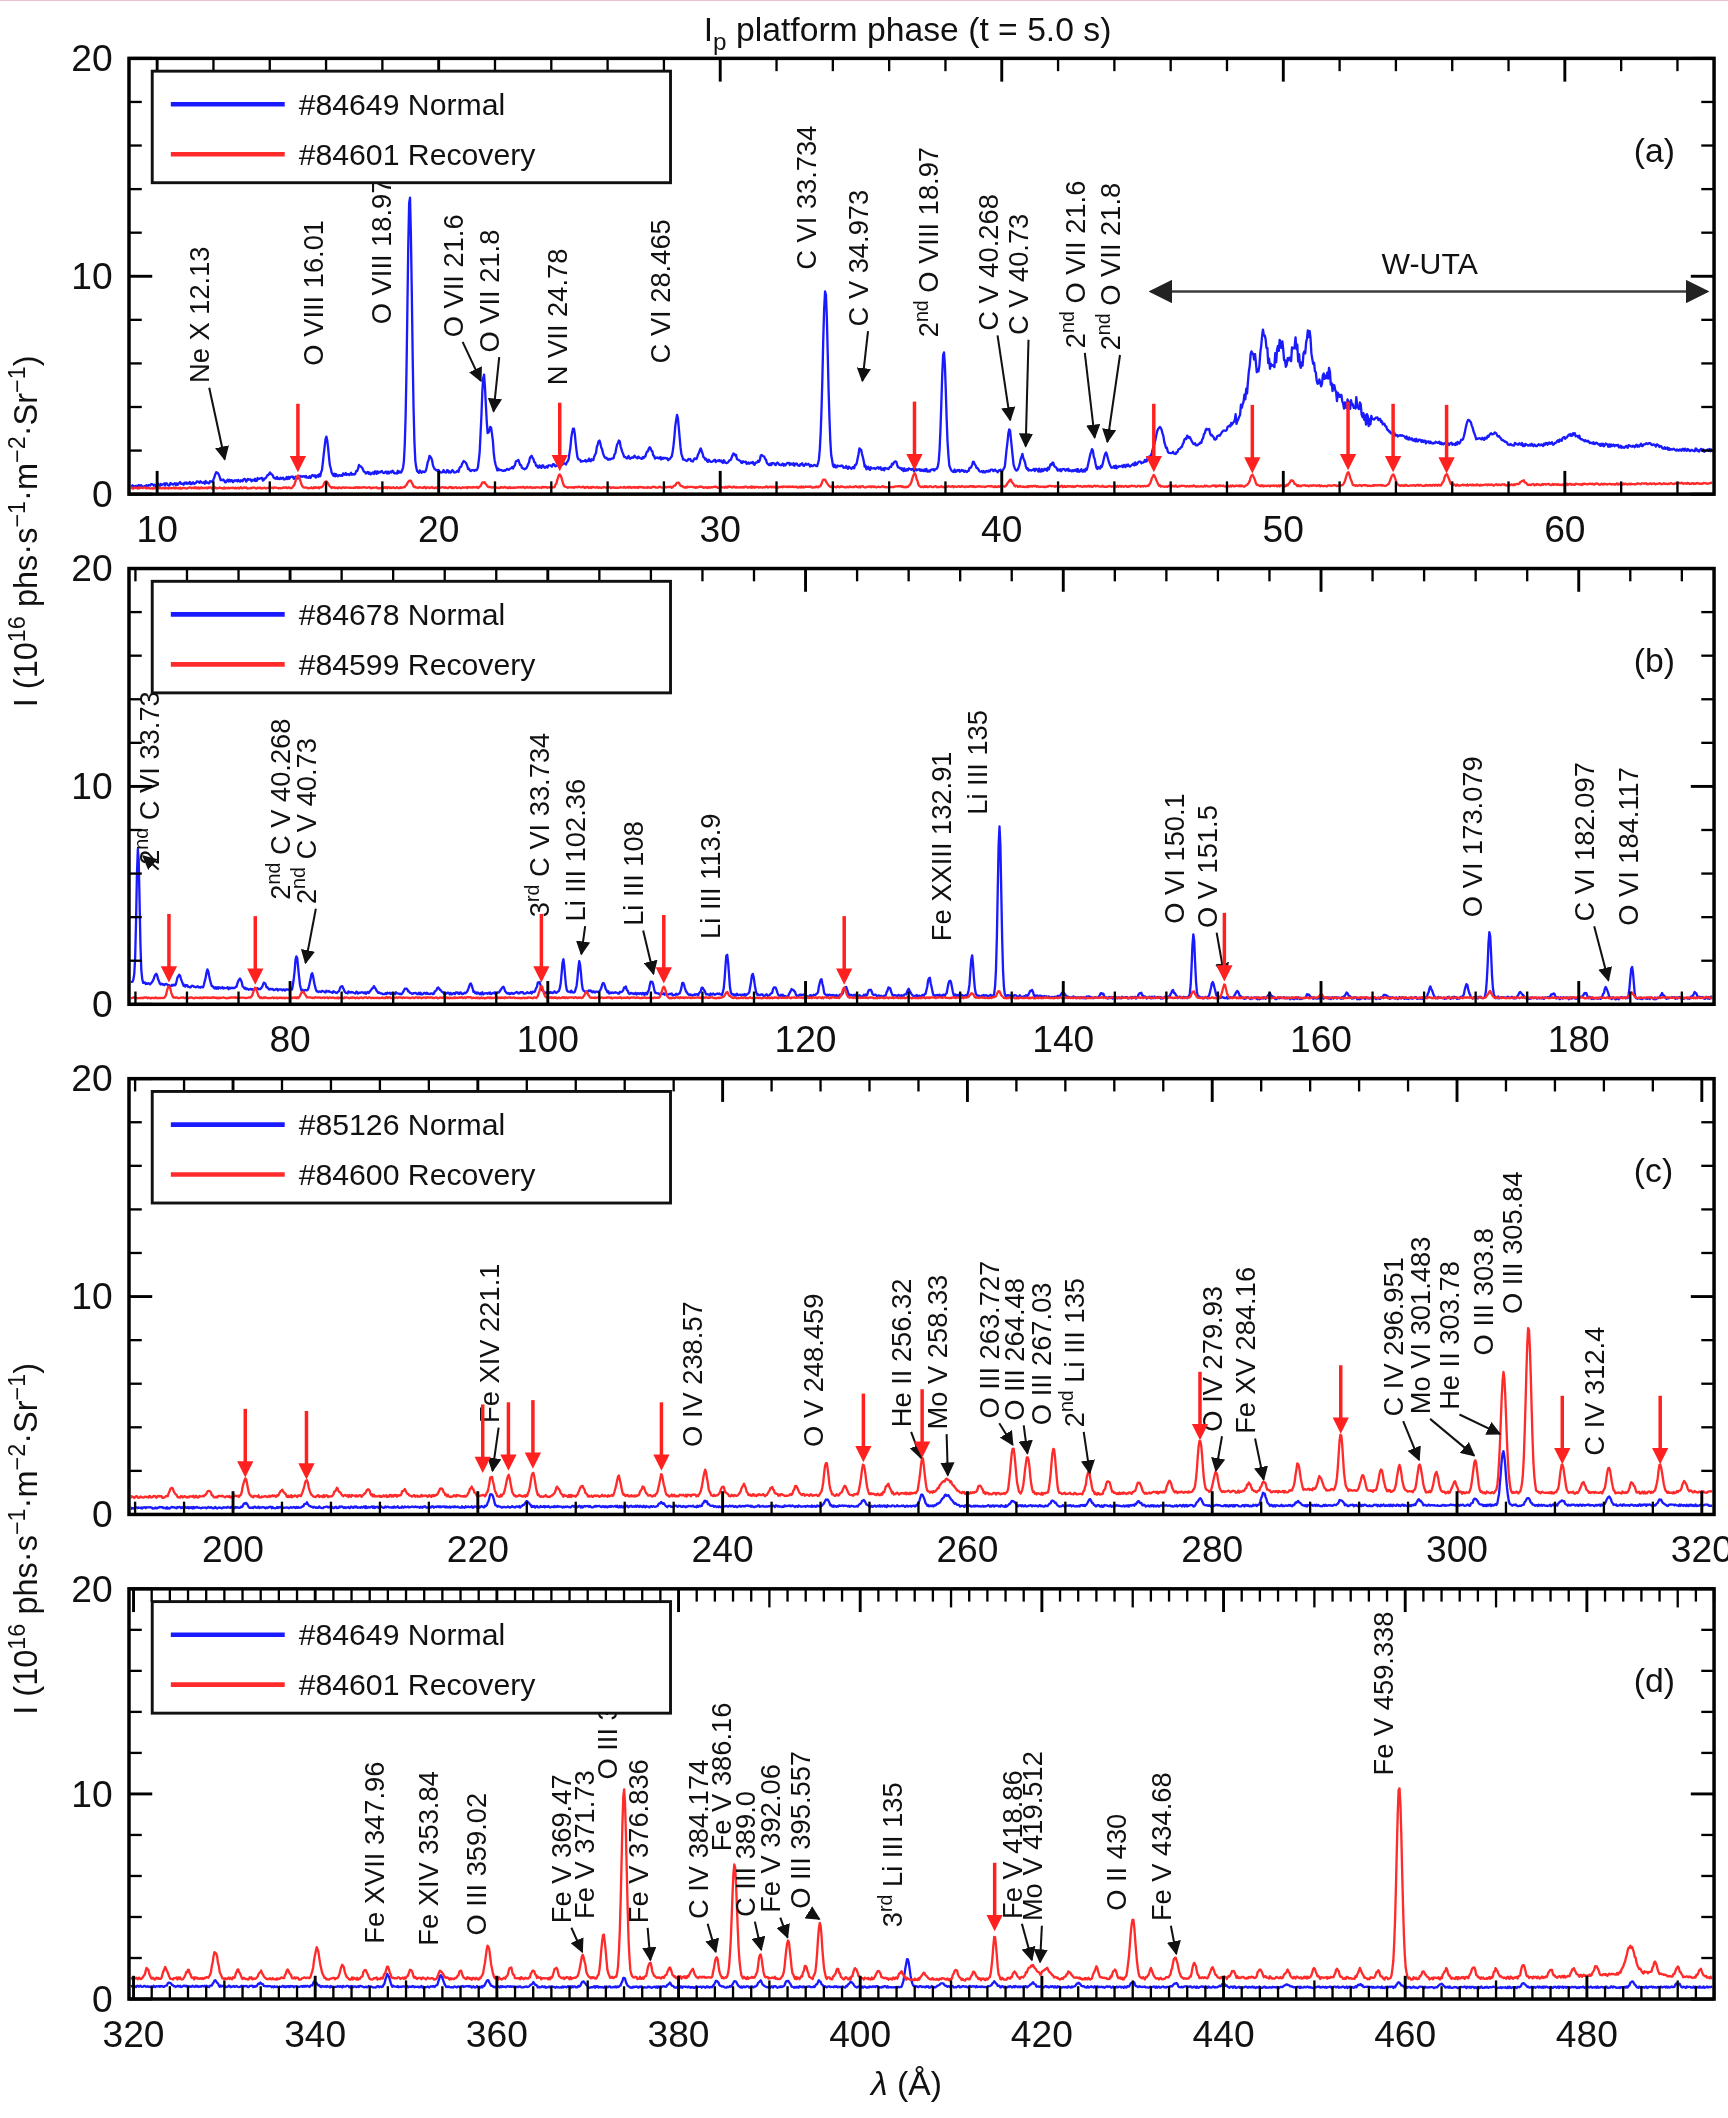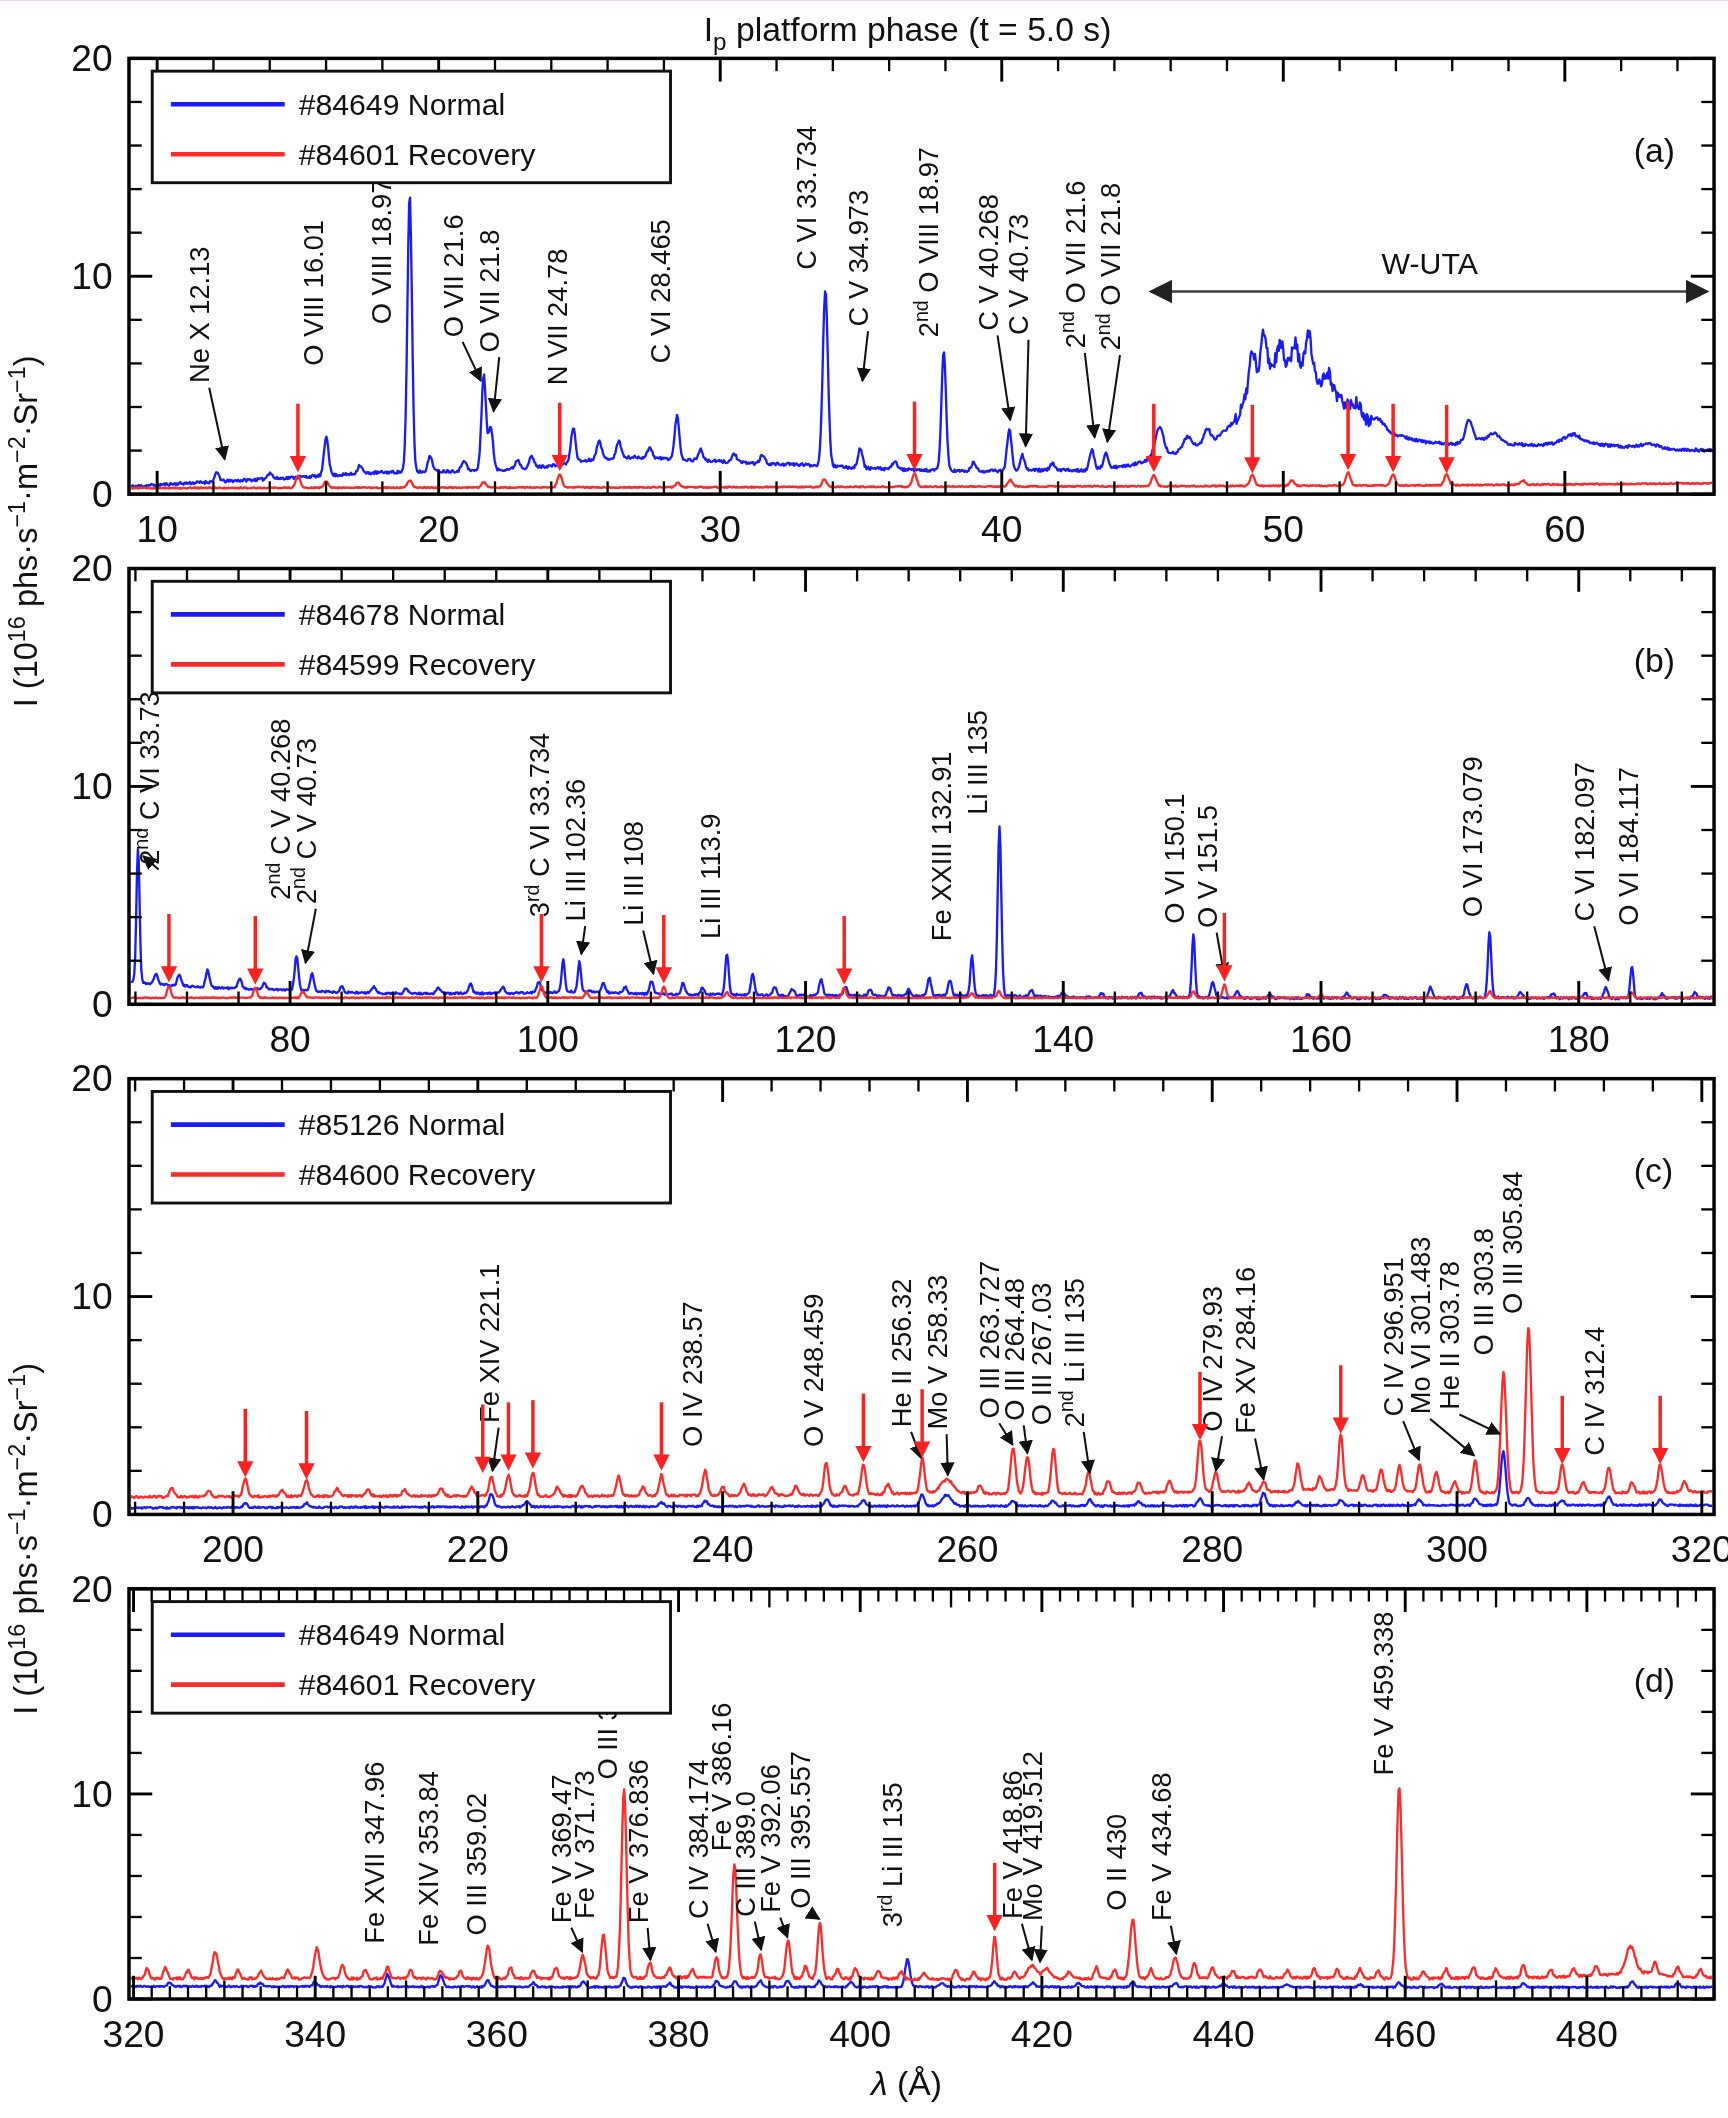--- a/index.html
+++ b/index.html
@@ -1,17 +1,17 @@
 <!DOCTYPE html>
 <html style="font-size:9.3px"><head>
 <meta charset="utf-8">
 <style>
   html,body{margin:0;padding:0;background:#ffffff;}
   body{font-family:"Liberation Sans", sans-serif;}
-  .fig-wrap{position:relative;width:1728px;height:2119px;background:#d946ef;overflow:hidden;}
+  .fig-wrap{position:relative;width:1728px;height:2119px;background:#be185d;overflow:hidden;}
   svg text{font-family:"Liberation Sans", sans-serif;fill:#111;}
   .sr-only{position:absolute;width:0.6px;height:0.6px;overflow:hidden;clip:rect(0 0 0 0);white-space:nowrap;}
 </style>
 </head>
 <body>
 
 <div class="fig-wrap">
   <h1 class="sr-only">Ip platform phase (t = 5.0 s)</h1>
   <svg id="figure-svg" width="1728" height="2119" viewBox="0 0 2974 3646" xmlns="http://www.w3.org/2000/svg">
       <defs>

